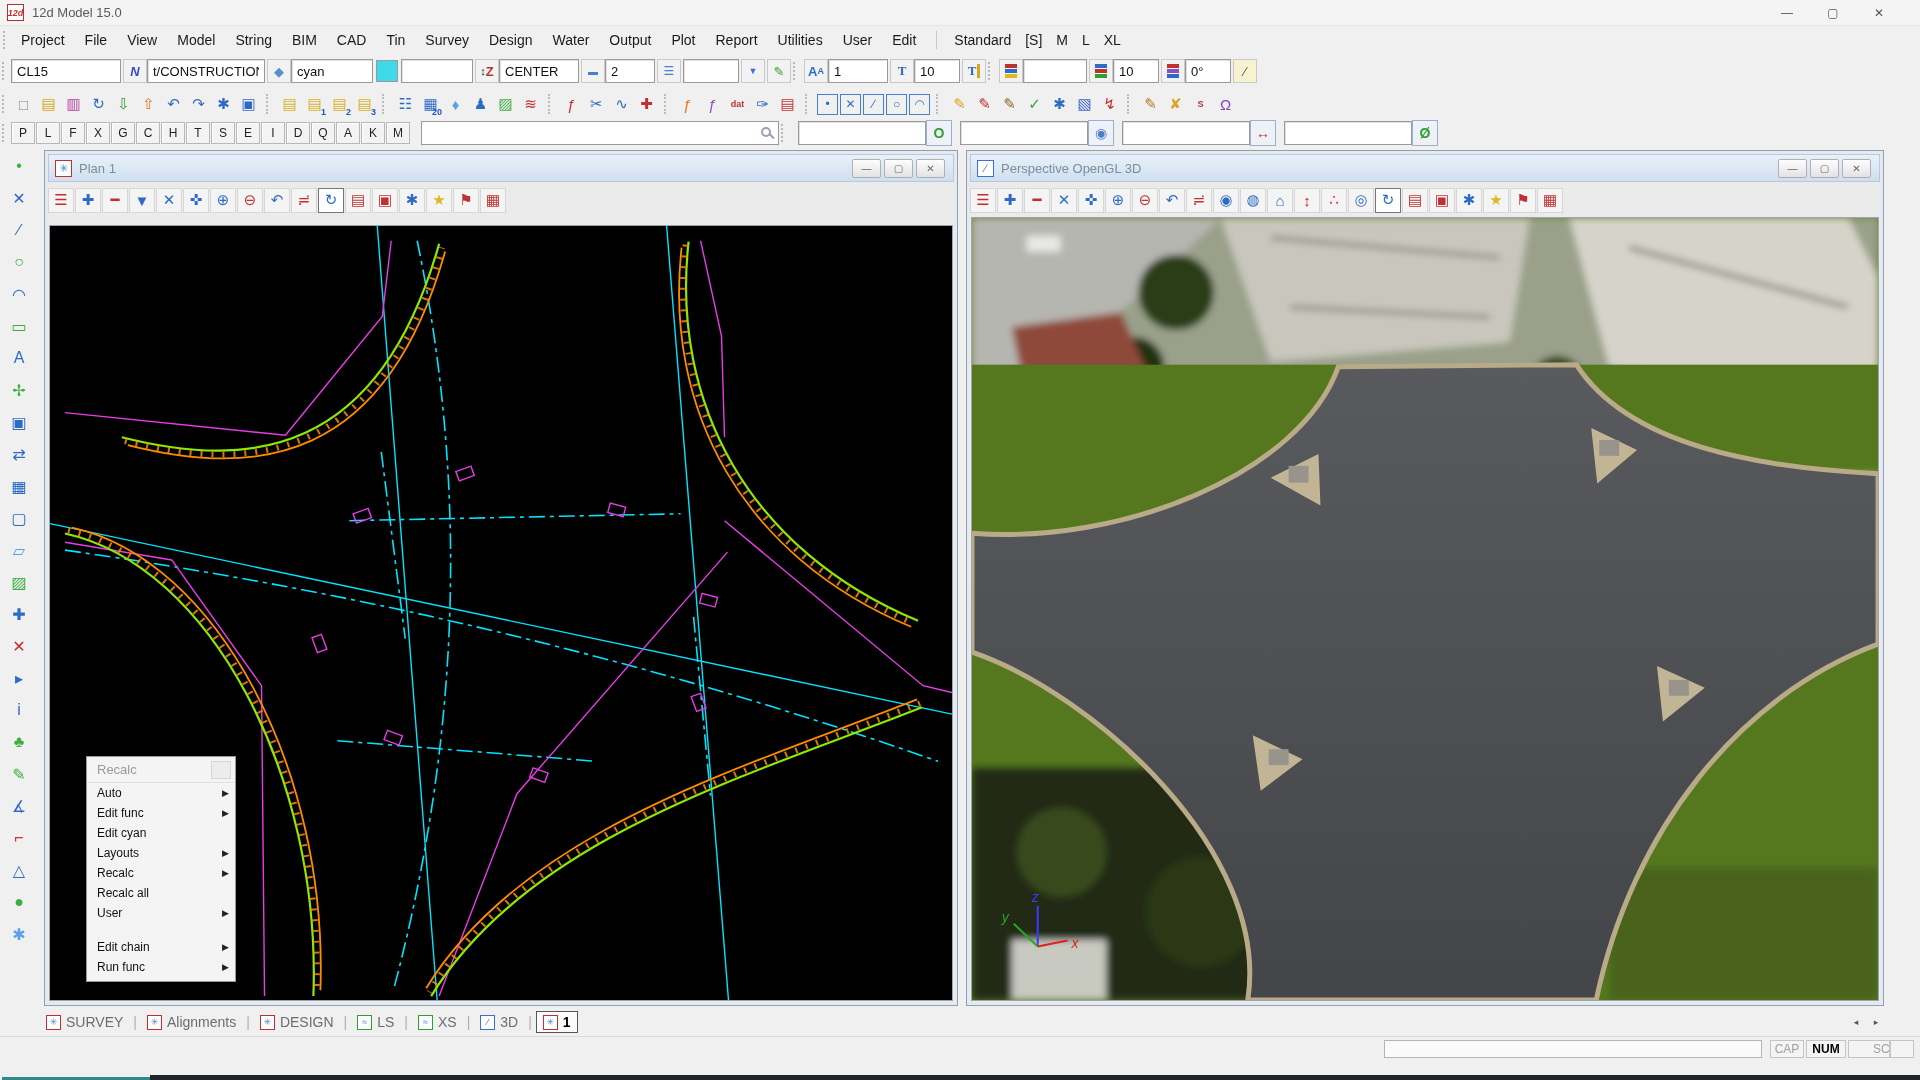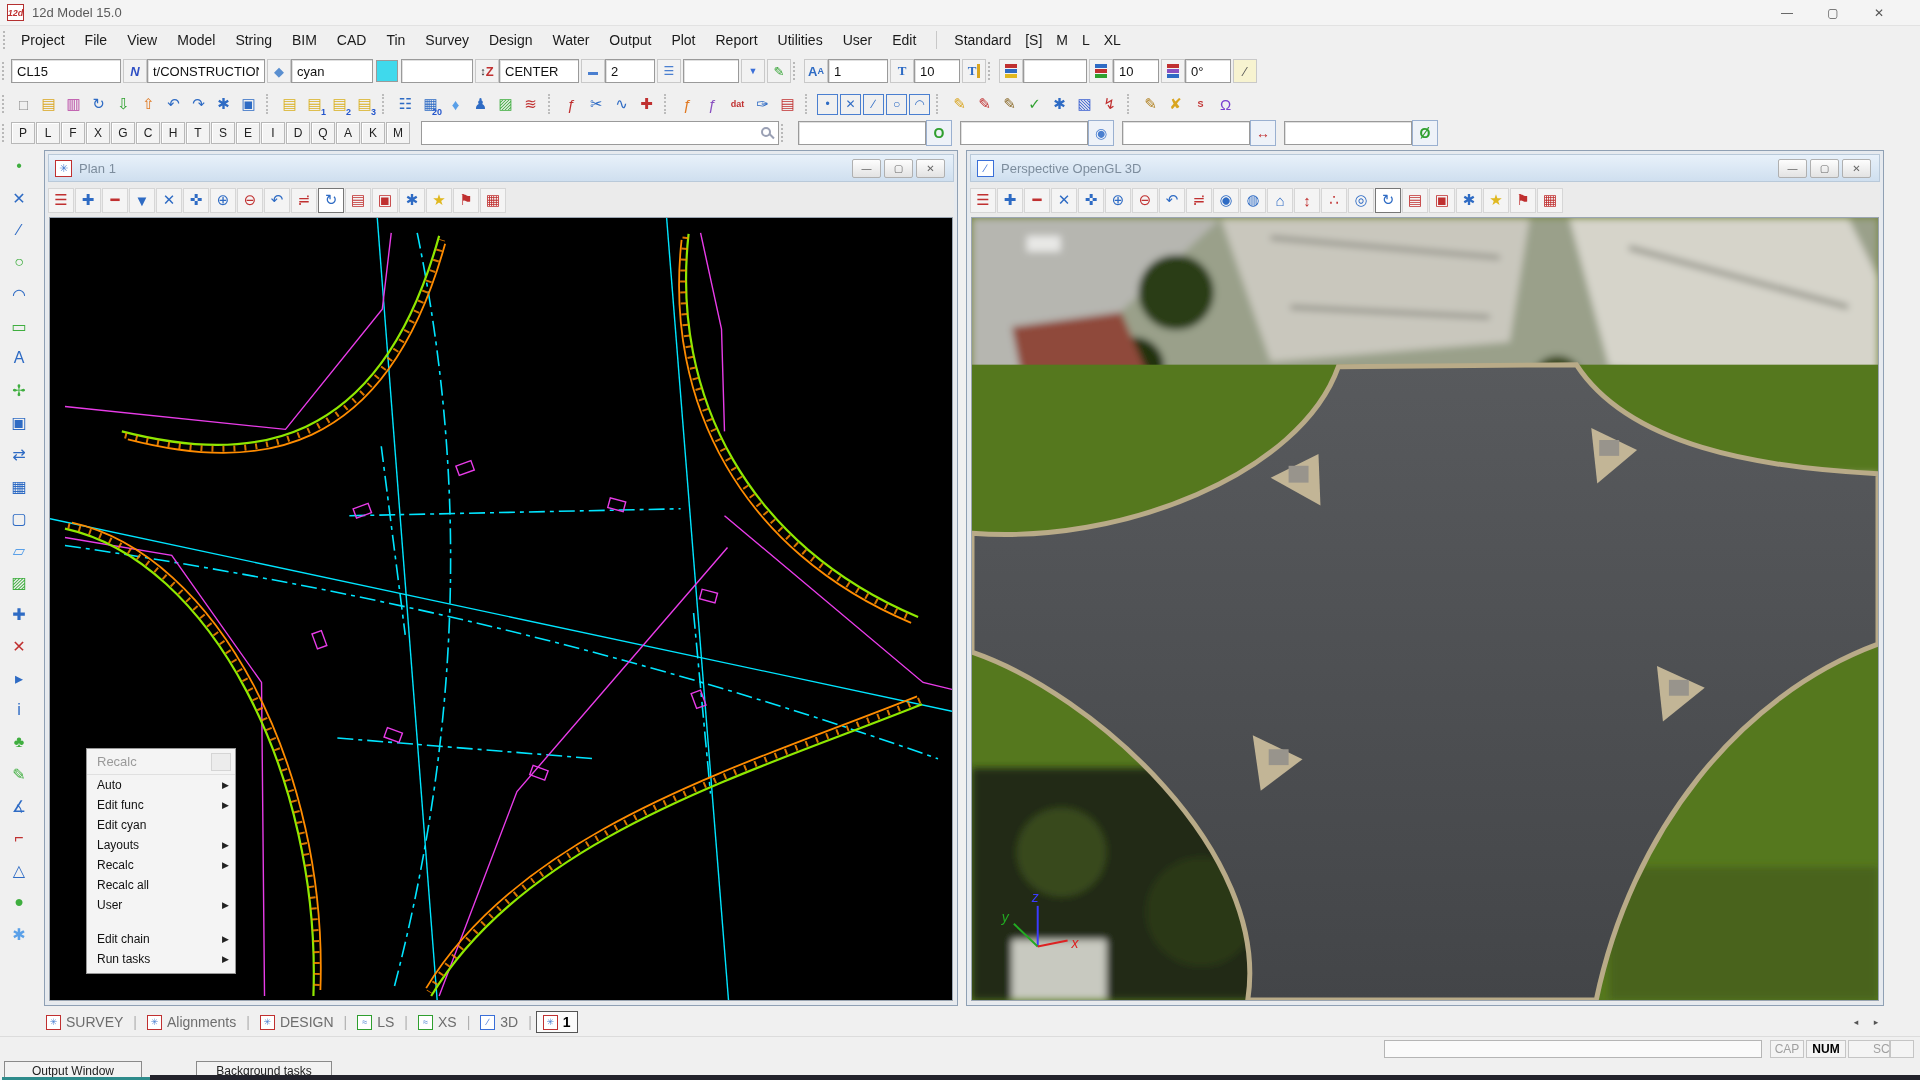--- a/index.html
+++ b/index.html
@@ -580,21 +580,21 @@
             <span style="color: rgb(224, 184, 32);">★</span>
           </div>
           <div class="tbicon">
             <span style="color: rgb(192, 48, 48);">⚑</span>
           </div>
           <div class="tbicon">
             <span style="color: rgb(192, 48, 48);">▦</span>
           </div>
         </div>
       </div>
-    <div class="wcanvas" style="top:66px;">
+    <div class="wcanvas" style="top:74px;">
       <svg viewBox="0 0 904 788" preserveAspectRatio="none">
         <rect x="0" y="0" width="904" height="788" style="fill:var(--plan_bg)"></rect>
 
         <g stroke-width="1.4" fill="none" style="stroke:var(--cyan)">
           <path d="M0,303 L904,497"></path>
           <path d="M328,0 L388,788"></path>
           <path d="M618,0 L680,788"></path>
         </g>
 
         <g stroke-width="1.6" fill="none" style="stroke:var(--cyan)" stroke-dasharray="16 5 4 5">
@@ -672,21 +672,21 @@
             <div class="ctxitem">
               <span>User</span>
               <span class="arr">▶</span>
             </div>
             <div class="ctxgap"></div>
             <div class="ctxitem">
               <span>Edit chain</span>
               <span class="arr">▶</span>
             </div>
             <div class="ctxitem">
-              <span>Run tasks</span>
+              <span>Run func</span>
               <span class="arr">▶</span>
             </div>
           </div>
       </div>
     </div>
   </div>
 
   <div class="mdiwin" style="left:966px;top:150px;width:918px;height:856px;">
     <div class="wtitle">
       <div class="wico" style="border:1px solid #3a6fd8;color:#3a6fd8">∕</div>
@@ -878,19 +878,15 @@
   <div class="statusbar">
     <input class="statfld" value="" style="">
     <div id="status-toggles">
         <div class="stattog" style="left: 1770px; width: 34px;">CAP</div>
         <div class="stattog on" style="left: 1806px; width: 40px;">NUM</div>
         <div class="stattog" style="left: 1848px; width: 40px; padding-left: 40px;">SCRL</div>
       </div>
     <div class="stattog" style="left:1890px;width:24px;"></div>
   </div>
 
-  <div class="bottombar">
-    <div class="bbtn" style="left:4px;width:138px;">Output Window</div>
-    <div class="bbtn" style="left:196px;width:136px;">Background tasks</div>
-  </div>
   <div class="dockstrip"></div>
   <div class="tealstrip"></div>
 </div>
 
 </body></html>

